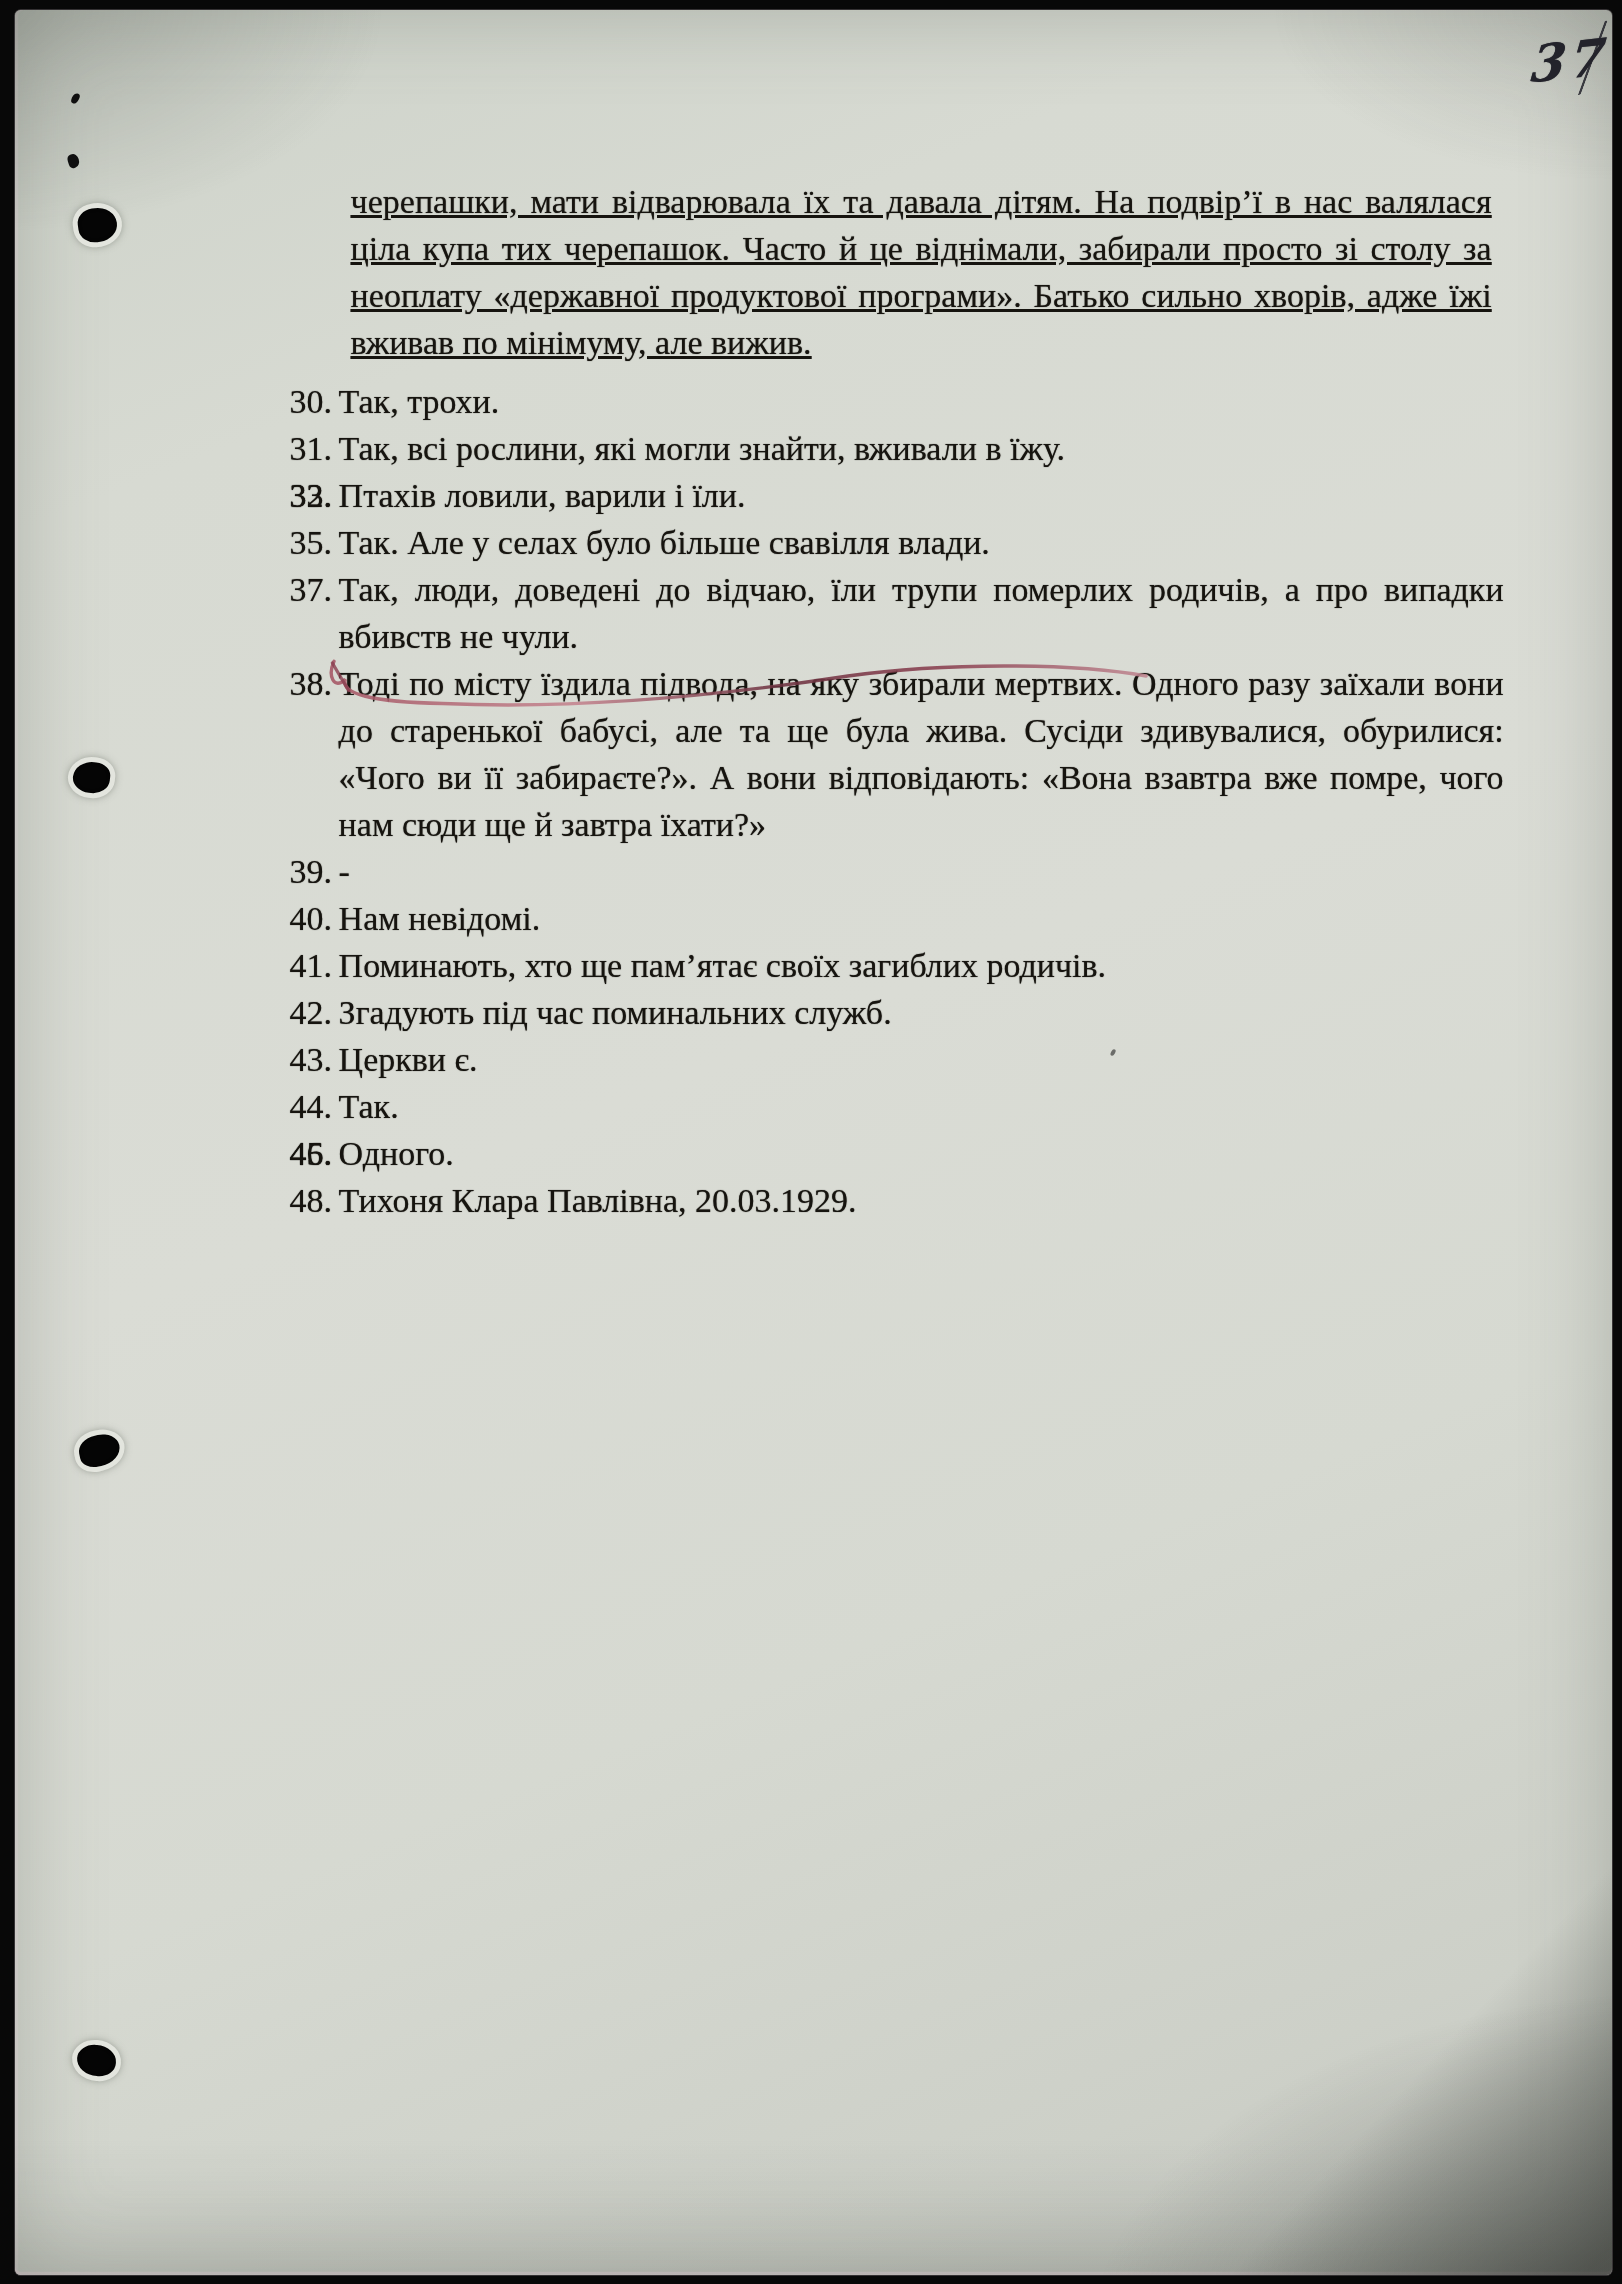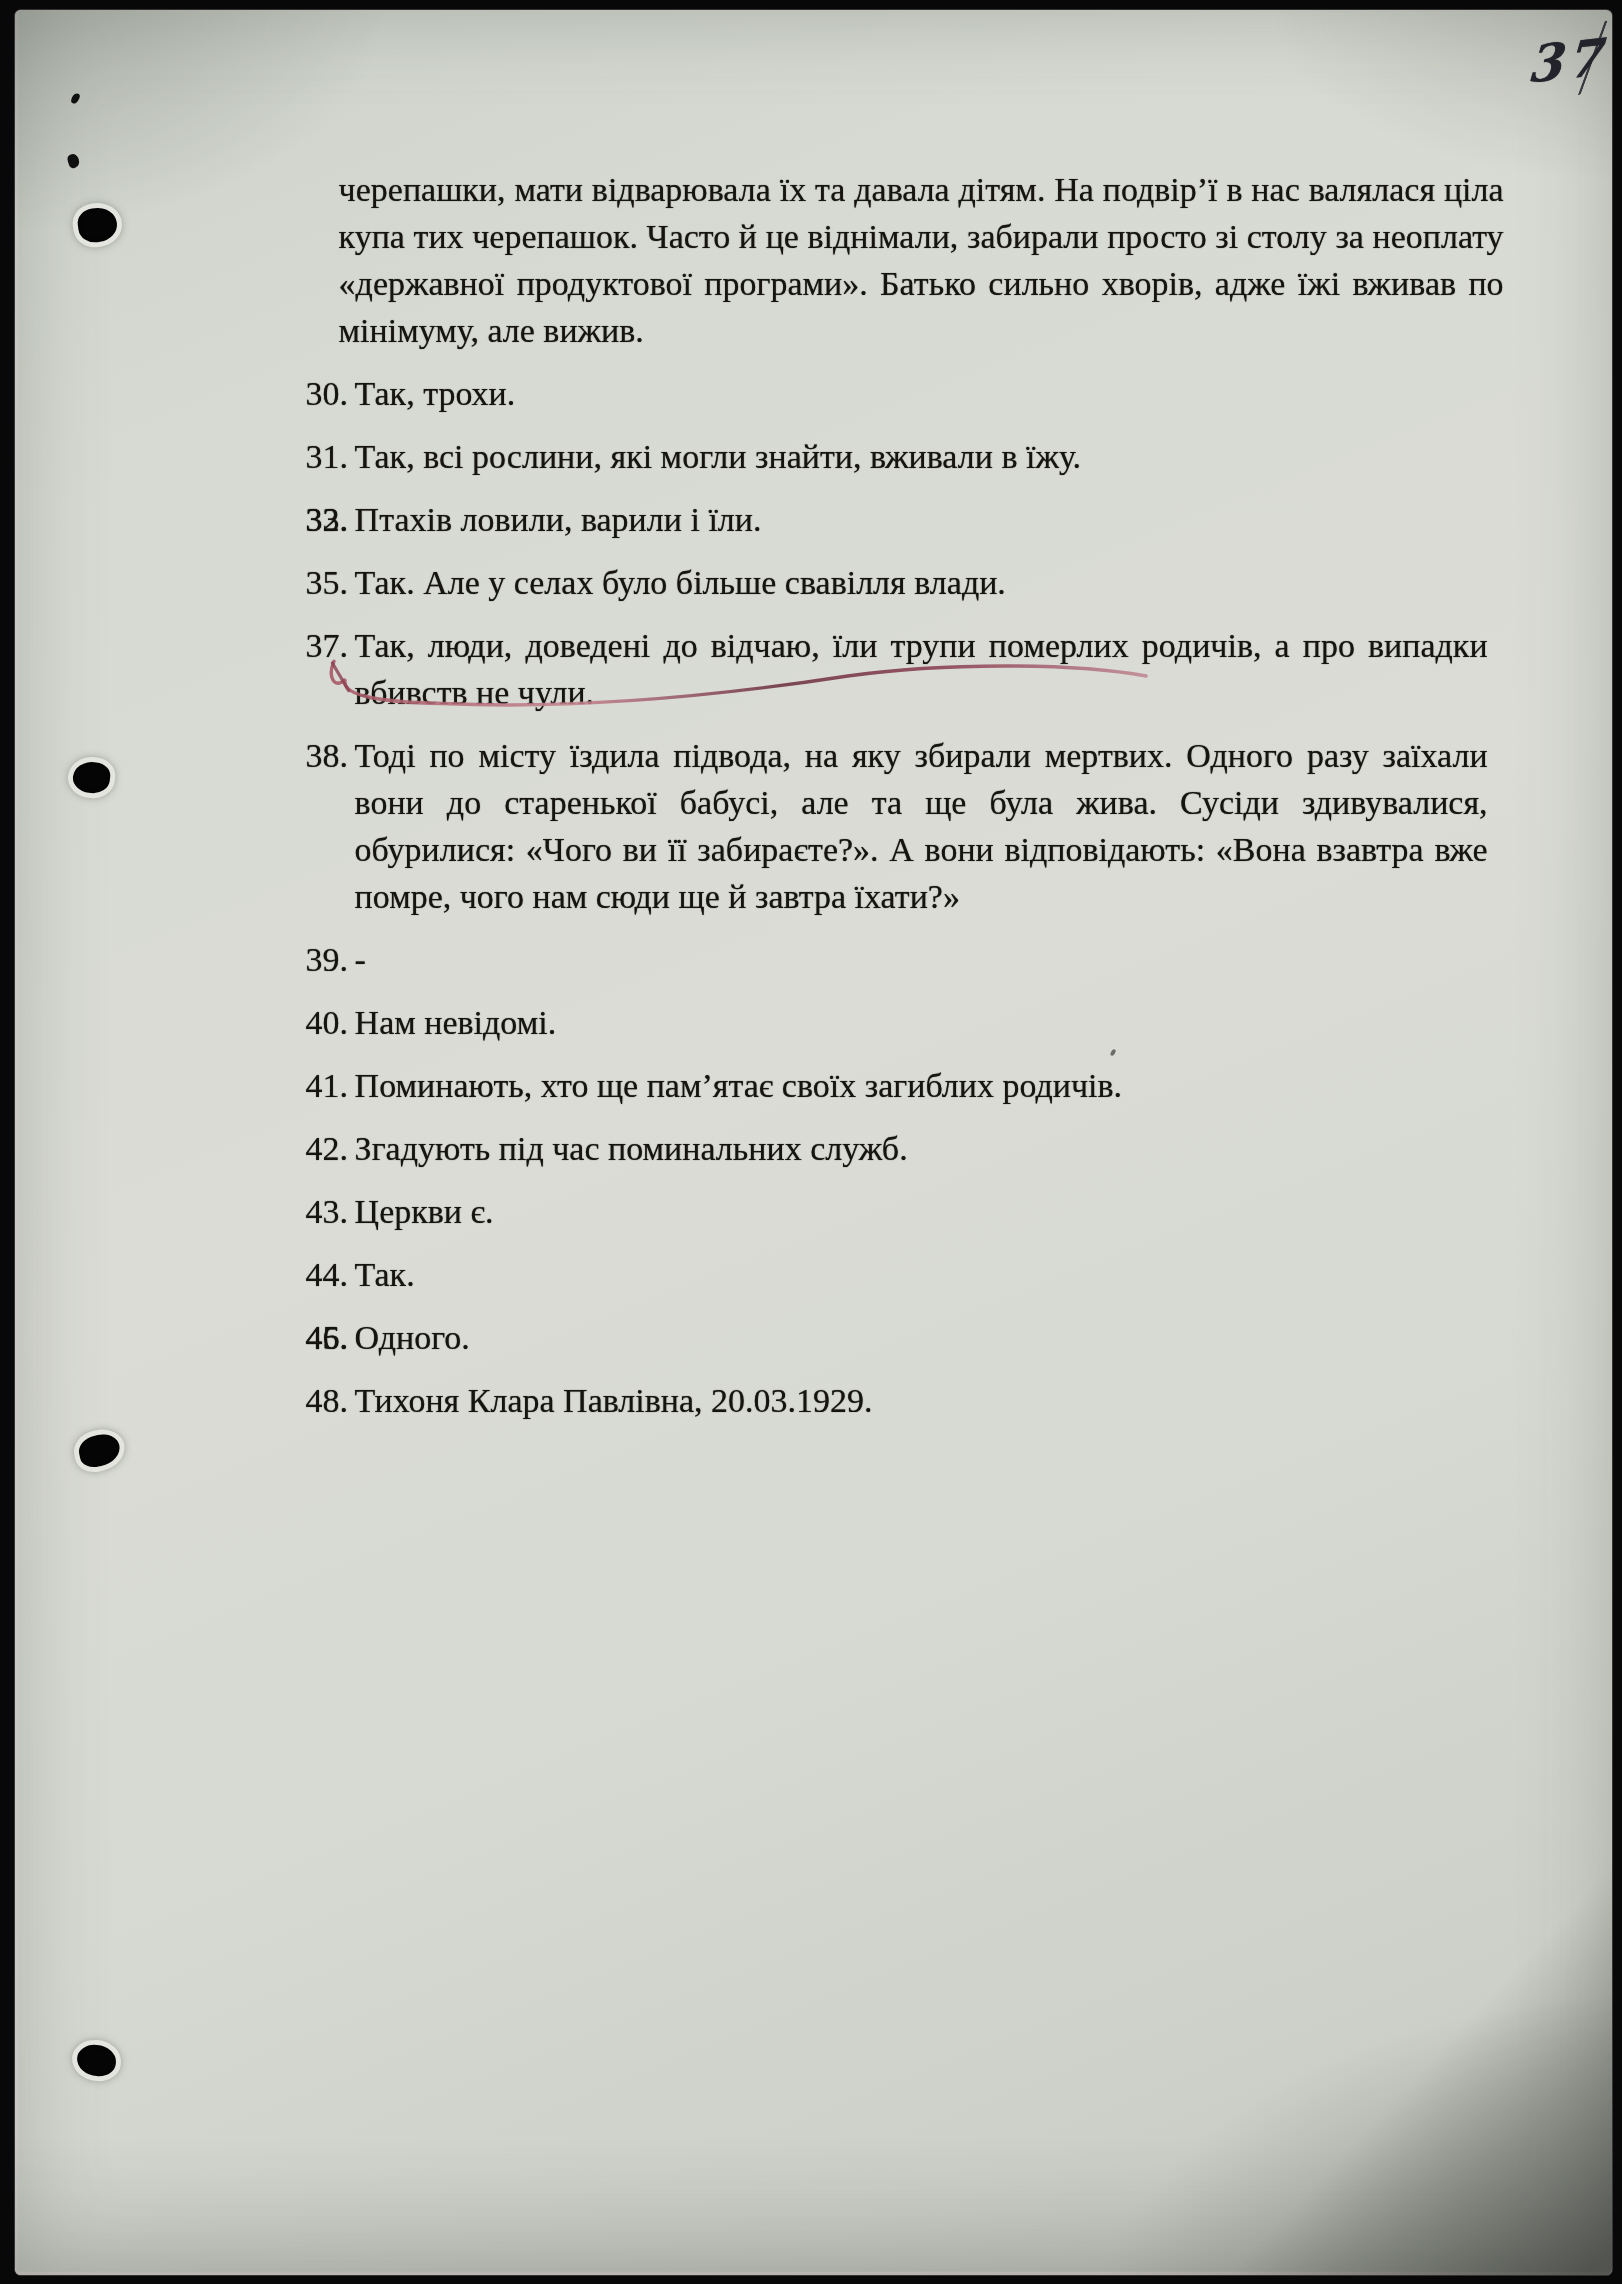--- a/index.html
+++ b/index.html
@@ -66,23 +66,23 @@
     position:absolute;
     left:275px;top:156px;
     width:1214px;
     padding-left:49px;box-sizing:border-box;
     font-size:34px;line-height:47px;
     color:#16140f;
     text-align:justify;
     filter:blur(0.3px);
     text-shadow:0 0 1.1px rgba(22,20,15,0.72);
   }
-  .intro{margin:0;}
+  .intro{margin:12px;text-decoration:underline;}
   ol.qa{list-style:none;margin:0;padding:0;}
-  ol.qa li{position:relative;margin:16px;}
+  ol.qa li{position:relative;margin:0;}
   .num{position:absolute;left:-49px;top:0;white-space:nowrap;}
   
   .annot-underline{position:absolute;left:306px;top:648px;width:843px;height:57px;pointer-events:none;}
 </style>
 </head>
 <body>
 
 <div class="scan">
   <div class="paper">
     <div class="vignette"></div>

